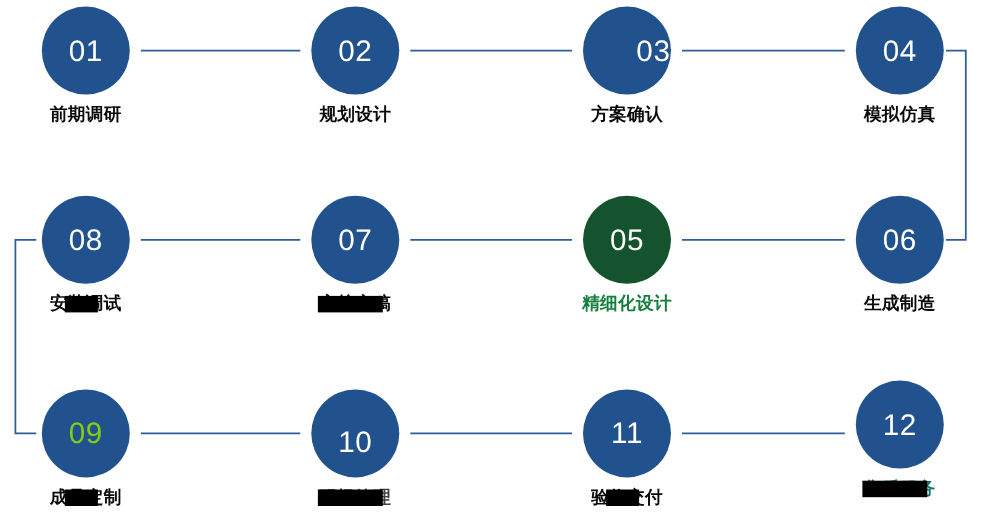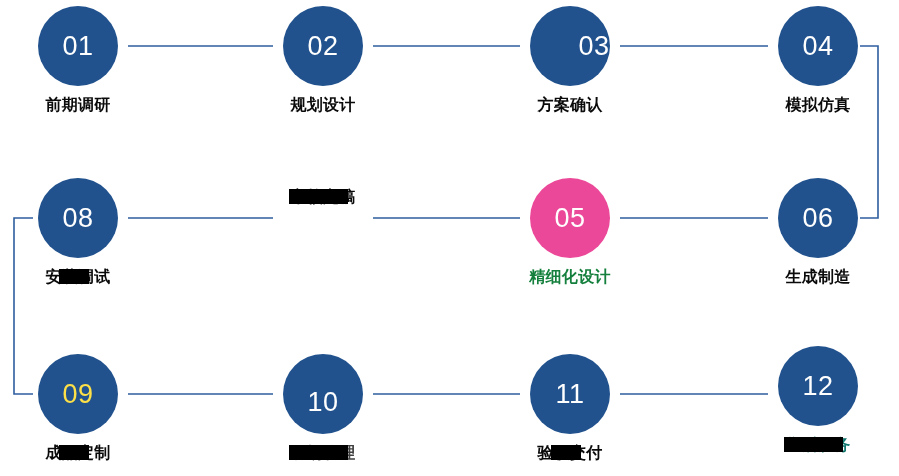--- a/index.html
+++ b/index.html
@@ -122,37 +122,40 @@
         </div>
         <div><span class="node-label" style="color: rgb(10, 10, 10);">模拟仿真</span></div>
       </div>
       <div class="node" style="left: 78px; top: 178px;">
         <div class="node-circle" style="background: rgb(33, 82, 142);">
           <span class="node-number" style="color: rgb(255, 255, 255);">08</span>
         </div>
         <div><span class="node-label" style="color: rgb(10, 10, 10);">安装调试<span class="redact" style="left: 13.25px; width: 30.5px;"></span></span></div>
       </div>
       <div class="node" style="left: 323px; top: 178px;">
+        <div class="node-circle" style="background: rgb(33, 82, 142);">
+          <span class="node-number" style="color: rgb(255, 255, 255);">07</span>
+        </div>
         <div><span class="node-label" style="color: rgb(10, 10, 10);">审核定稿<span class="redact" style="left: -1px; width: 59px;"></span></span></div>
       </div>
       <div class="node" style="left: 570px; top: 178px;">
-        <div class="node-circle" style="background: #ec4899;">
+        <div class="node-circle" style="background: #14532d;">
           <span class="node-number" style="color: rgb(255, 255, 255);">05</span>
         </div>
         <div><span class="node-label" style="color: #15803d;">精细化设计</span></div>
       </div>
       <div class="node" style="left: 818px; top: 178px;">
         <div class="node-circle" style="background: rgb(33, 82, 142);">
           <span class="node-number" style="color: rgb(255, 255, 255);">06</span>
         </div>
         <div><span class="node-label" style="color: rgb(10, 10, 10);">生成制造</span></div>
       </div>
       <div class="node" style="left: 78px; top: 354px;">
         <div class="node-circle" style="background: rgb(33, 82, 142);">
-          <span class="node-number" style="color: #fde047;">09</span>
+          <span class="node-number" style="color: #84cc16;">09</span>
         </div>
         <div><span class="node-label" style="color: rgb(10, 10, 10);">成品定制<span class="redact" style="left: 13.25px; width: 30.5px;"></span></span></div>
       </div>
       <div class="node" style="left: 323px; top: 354px;">
         <div class="node-circle" style="background: rgb(33, 82, 142);">
           <span class="node-number" style="color: rgb(255, 255, 255); margin-top: 17px;">10</span>
         </div>
         <div><span class="node-label" style="color: #404040;">现场管理<span class="redact" style="left: -1px; width: 59px;"></span></span></div>
       </div>
       <div class="node" style="left: 570px; top: 354px;">

